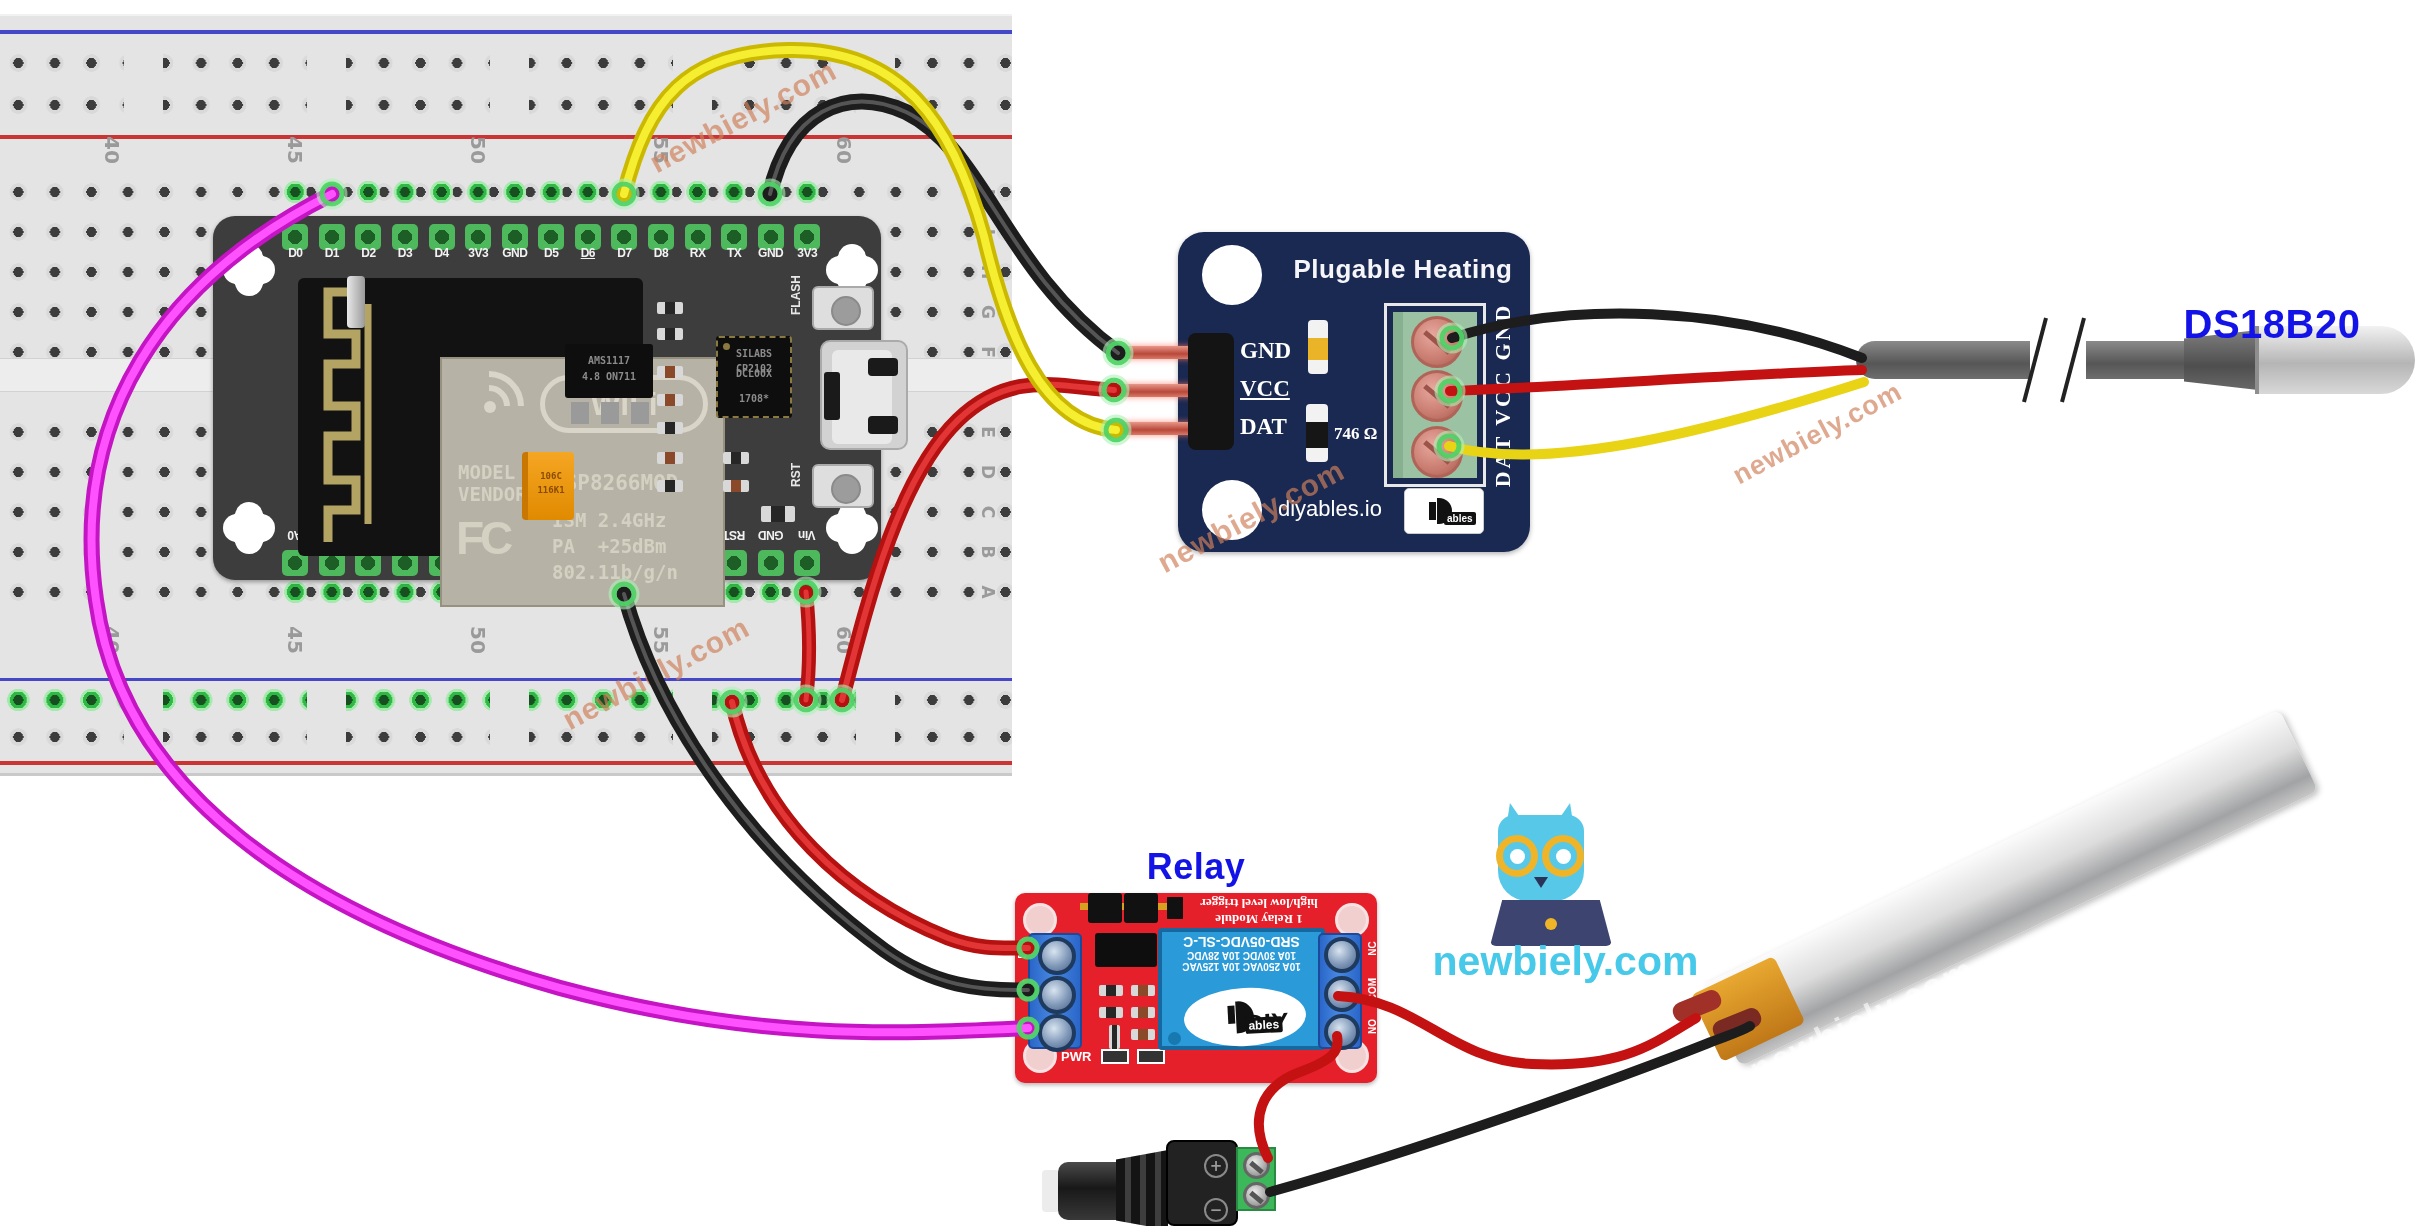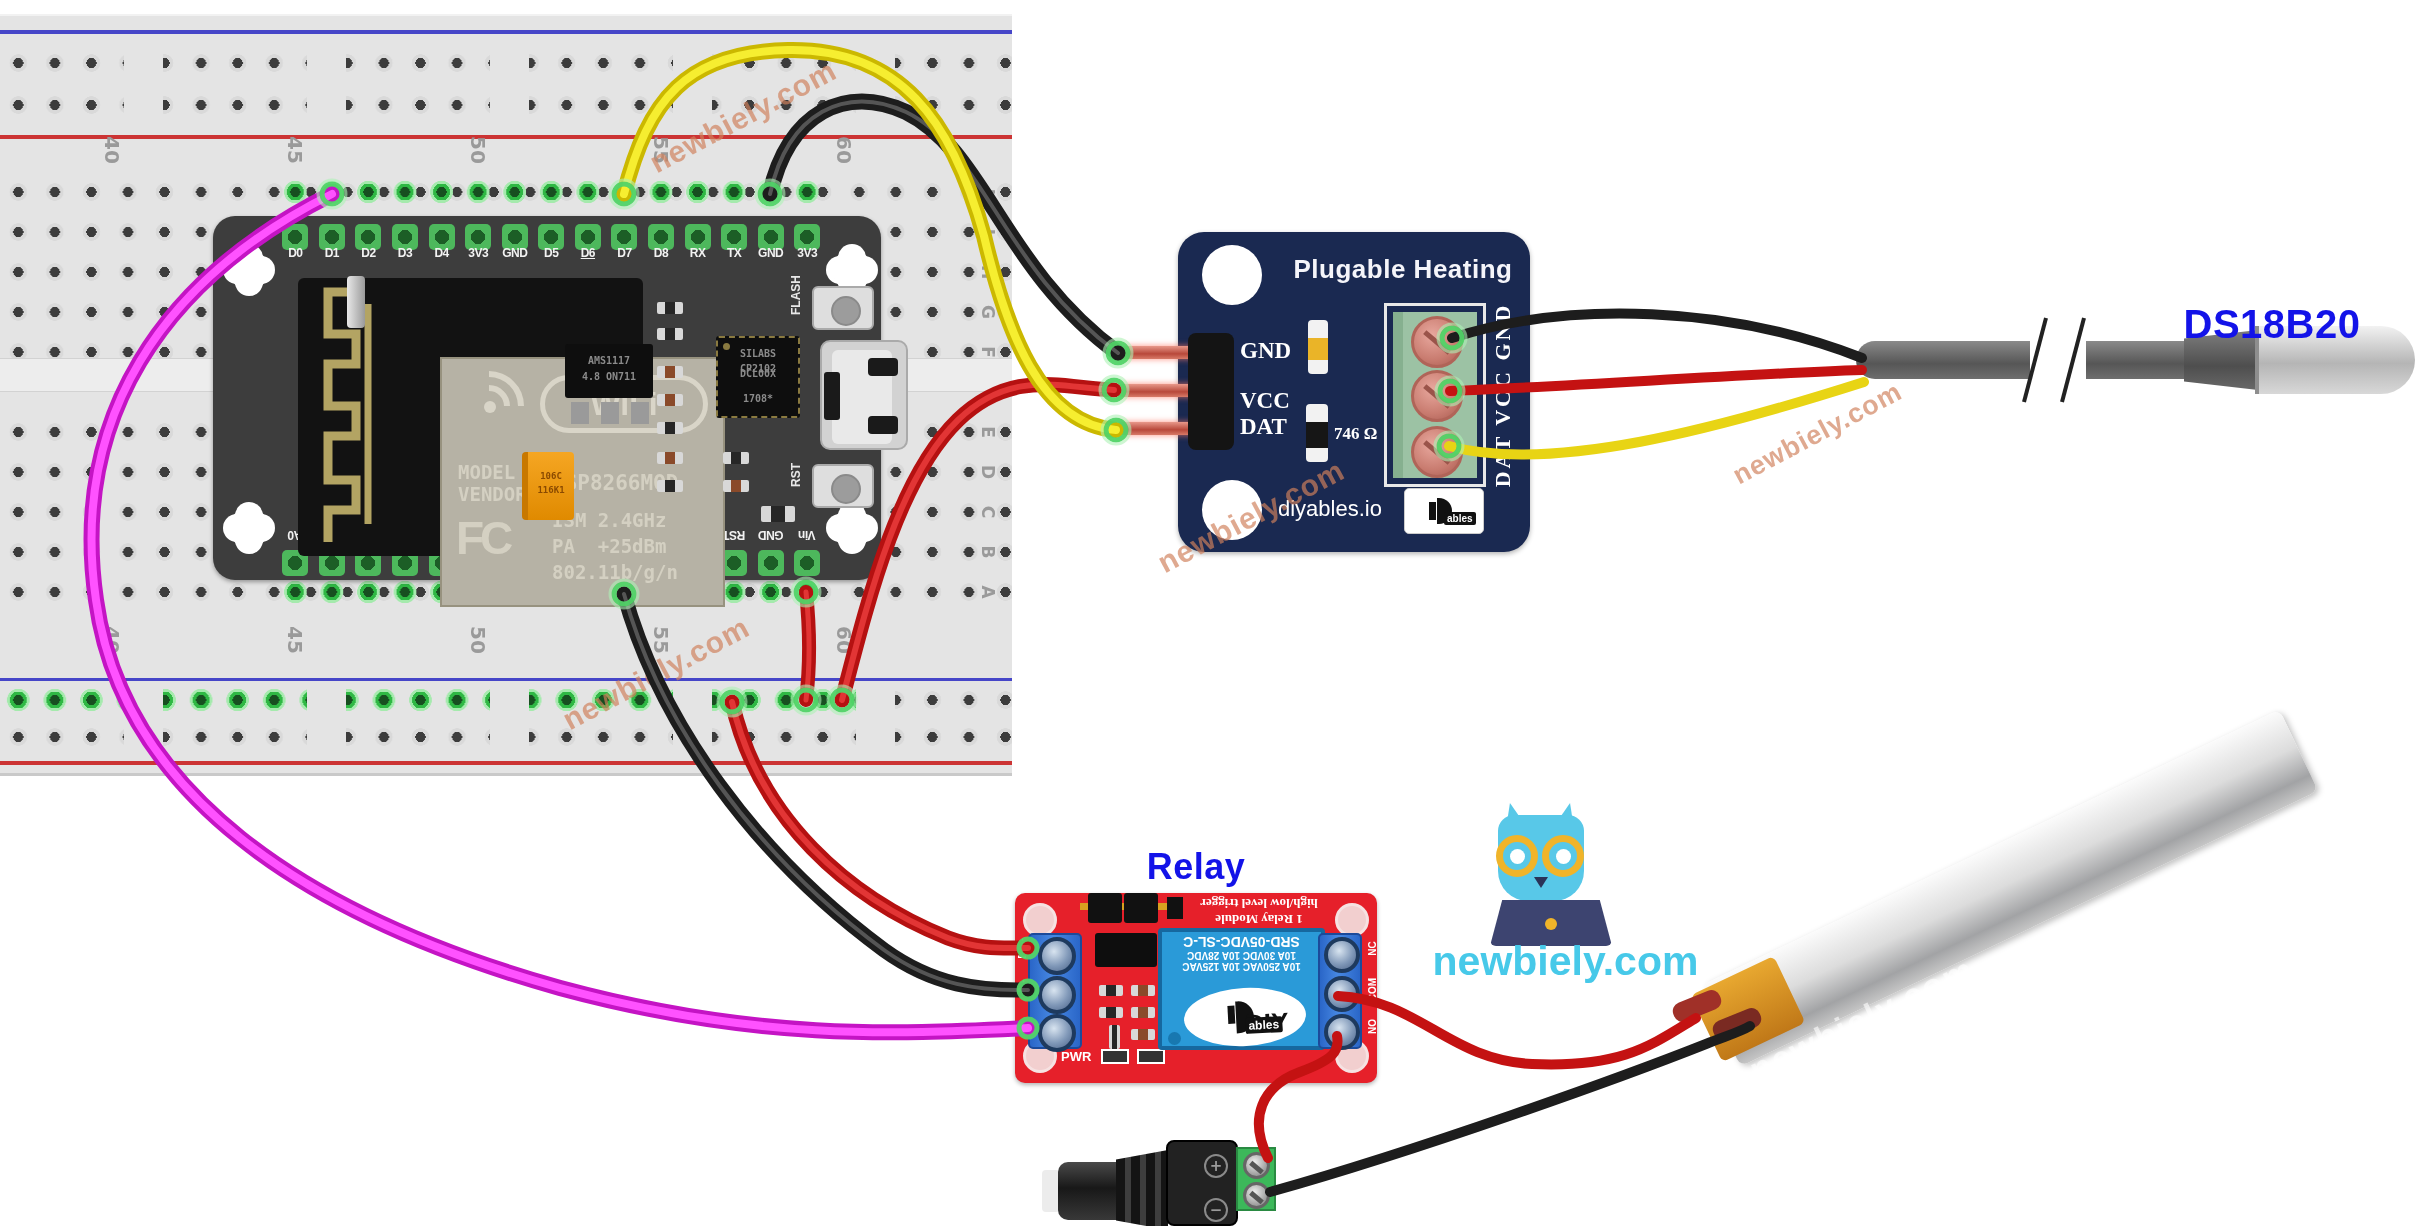--- a/index.html
+++ b/index.html
@@ -249,21 +249,21 @@
     </div>
 
     <div class="blackchip" style="left:352px;top:128px;width:88px;height:54px">
       <div class="chiptxt" style="top:10px">AMS1117</div>
       <div class="chiptxt" style="top:26px">4.8  ON711</div>
     </div>
     <div style="left:358px;top:186px;width:18px;height:22px;background:#9a9a9a"></div>
     <div style="left:388px;top:186px;width:18px;height:22px;background:#9a9a9a"></div>
     <div style="left:418px;top:186px;width:18px;height:22px;background:#9a9a9a"></div>
 
-    <div class="blackchip" style="left:503px;top:120px;width:84px;height:82px;border:2px dashed #8a7a40">
+    <div class="blackchip" style="left:503px;top:120px;width:76px;height:82px;border:2px dashed #8a7a40">
       <div style="left:5px;top:5px;width:7px;height:7px;border-radius:50%;background:#8a7a40"></div>
       <div class="chiptxt" style="top:9px">SILABS</div>
       <div class="chiptxt" style="top:24px">CP2102</div>
       <div class="chiptxt" style="top:29px">DCL00X</div>
       <div class="chiptxt" style="top:54px">1708*</div>
     </div>
 
     <div class="btnlabel" style="left:558px;top:72px">FLASH</div>
     <div class="button" style="left:599px;top:70px"></div>
     <div class="btnlabel" style="left:558px;top:252px">RST</div>
@@ -298,21 +298,21 @@
     <div class="whitehole" style="left:24px;top:13px"></div>
     <div class="whitehole" style="left:24px;top:248px"></div>
     <div style="left:100px;top:22px;width:250px;text-align:center;color:#f5f5fa;font:600 26px 'Liberation Sans',sans-serif;letter-spacing:0.5px">Plugable Heating</div>
 
     <div class="headerpin" style="top:114px"></div>
     <div class="headerpin" style="top:152px"></div>
     <div class="headerpin" style="top:190px"></div>
     <div style="left:10px;top:101px;width:46px;height:117px;background:#141414;border-radius:8px"></div>
     <div style="left:0;top:0;width:352px;height:320px">
         <div class="tpin" style="top: 106px;">GND</div>
-        <div class="tpin" style="top: 156px;">VCC</div>
+        <div class="tpin" style="top: 144px; text-decoration: underline;">VCC</div>
         <div class="tpin" style="top: 182px;">DAT</div>
       </div>
 
     <div style="left:130px;top:88px;width:20px;height:54px;background:#f2f2f2;border-radius:4px"></div>
     <div style="left:130px;top:106px;width:20px;height:22px;background:#eab428"></div>
     <div style="left:128px;top:172px;width:22px;height:58px;background:#f2f2f2;border-radius:4px"></div>
     <div style="left:128px;top:190px;width:22px;height:26px;background:#161616"></div>
     <div style="left:156px;top:192px;width:70px;color:#fff;font:700 17px 'Liberation Serif',serif">746 Ω</div>
 
     <div style="left:206px;top:71px;width:102px;height:184px;border:3px solid #e8e8e8">

